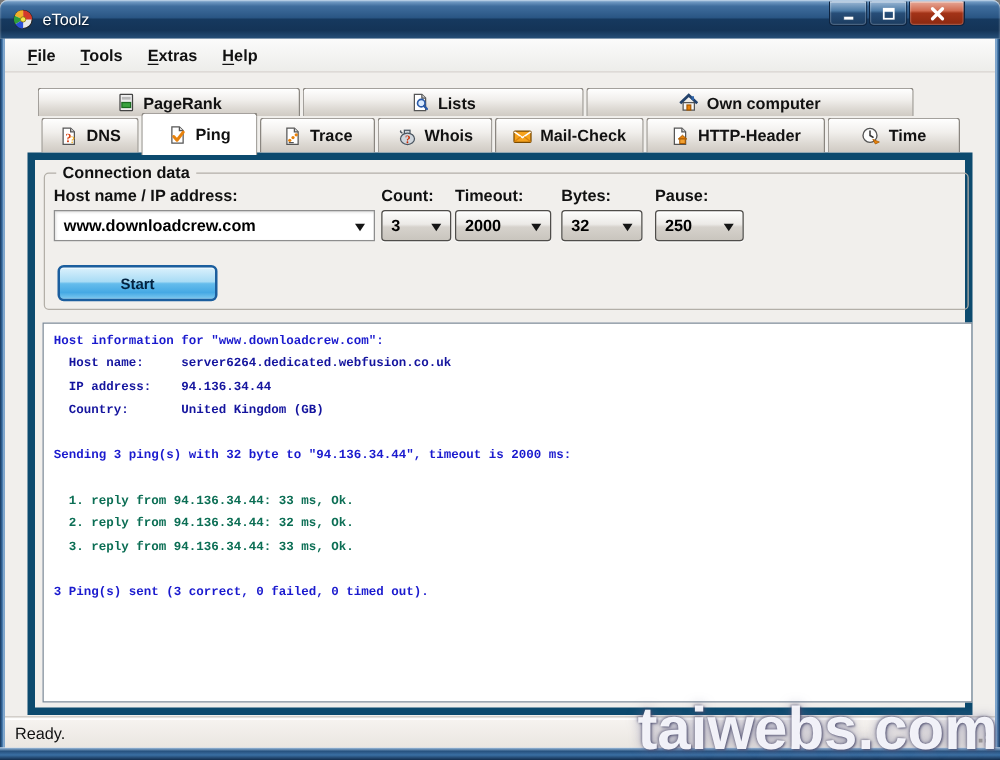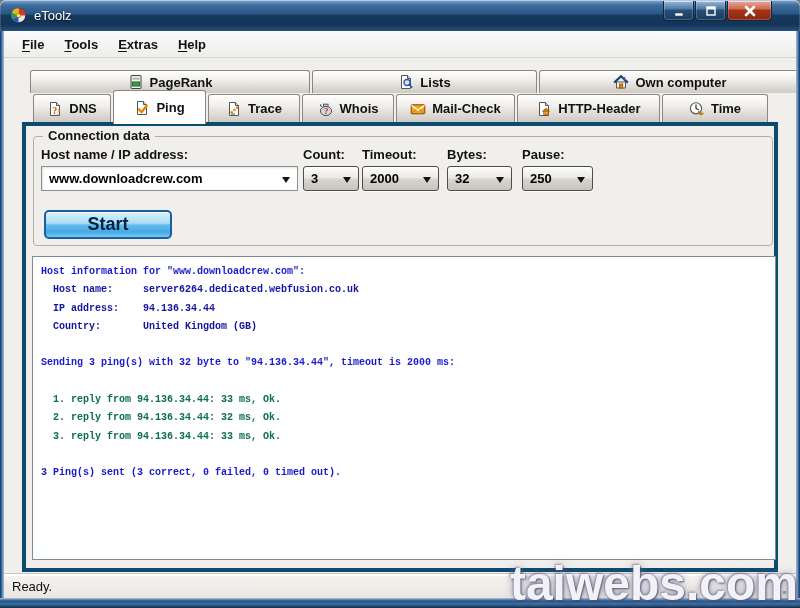--- a/index.html
+++ b/index.html
@@ -41,37 +41,37 @@
   
   .client{position:absolute;left:4px;top:58px;width:792px;height:540px;background:#F1EFEC;}
   
   .tabrow1{position:absolute;top:70px;left:30px;height:23px;display:flex;gap:2px;z-index:1;}
   .tabrow2{position:absolute;top:94px;left:33px;height:28px;display:flex;gap:2px;z-index:3;}
   .tab{box-sizing:border-box;border:1px solid #8a8680;border-bottom:none;border-radius:3px 3px 0 0;
     background:linear-gradient(180deg,#ffffff 0%,#f1efec 40%,#dcd8d2 75%,#cfcac3 100%);
     display:flex;align-items:center;justify-content:center;gap:6px;
     font-size:13px;font-weight:600;color:#111;cursor:pointer;
     box-shadow:inset 0 1px 0 #fff;}
-  .tabrow1 div.tab:nth-of-type(1){width:280px;}
+  .tabrow1 div.tab:nth-of-type(1){width:210px;}
   .tabrow1 div.tab:nth-of-type(2){width:225px;}
   .tabrow1 div.tab:nth-of-type(3){width:262px;}
   .tabrow2 div.tab:nth-of-type(1){width:78px;}
   .tabrow2 div.tab:nth-of-type(2){width:93px;}
   .tabrow2 div.tab:nth-of-type(3){width:92px;text-align:center;}
   .tabrow2 div.tab:nth-of-type(4){width:92px;}
   .tabrow2 div.tab:nth-of-type(5){width:119px;}
   .tabrow2 div.tab:nth-of-type(6){width:143px;}
   .tabrow2 div.tab:nth-of-type(7){width:106px;}
   .tabrow2 .tab.active{background:#fff;margin-top:-4px;height:34px;z-index:4;
     box-shadow:inset 0 1px 0 #fff, 0 0 0 0 transparent;}
   .tab-icon{width:16px;height:16px;display:inline-block;}
   .tab-icon svg{display:block;}
   
   .panel{position:absolute;top:122px;left:22px;width:756px;height:450px;box-sizing:border-box;
-    background:#F1EFEC;border:4px solid #0c4a6e;z-index:2;}
+    background:#F1EFEC;border:6px solid #0c4a6e;z-index:2;}
   
   .groupbox{position:absolute;left:7px;top:10px;width:740px;height:110px;box-sizing:border-box;
     border:1px solid #b3afa8;border-radius:4px;}
   .legend{position:absolute;left:9px;top:-9px;padding:0 5px;background:#F1EFEC;
     font-size:13px;font-weight:600;color:#111;}
   .field-label{font-size:13px;font-weight:600;color:#111;white-space:nowrap;}
   .host-group{position:absolute;left:7px;top:10px;}
   .combo{position:relative;box-sizing:border-box;cursor:pointer;}
   .combo-host{margin-top:4px;width:257px;height:25px;background:#fff;border:1px solid #8e8e8e;
     box-shadow:inset 1px 1px 2px rgba(0,0,0,.12);}
@@ -81,21 +81,21 @@
   .param{position:absolute;top:10px;}
   .params > div.param:nth-of-type(1){left:269px;} .params > div.param:nth-of-type(1) .combo{width:56px;}
   .params > div.param:nth-of-type(2){left:328px;} .params > div.param:nth-of-type(2) .combo{width:77px;}
   .params > div.param:nth-of-type(3){left:413px;} .params > div.param:nth-of-type(3) .combo{width:65px;}
   .params > div.param:nth-of-type(4){left:488px;} .params > div.param:nth-of-type(4) .combo{width:71px;padding-left:12px;}
   .combo-small{margin-top:4px;height:25px;border:1px solid #4f4d4a;border-radius:3px;
     background:linear-gradient(180deg,#fdfdfc 0%,#eceae7 45%,#d6d2cc 55%,#c9c5be 100%);
     box-shadow:0 1px 0 rgba(255,255,255,.8), inset 0 1px 0 #fff;}
   .combo-small .combo-value{position:absolute;left:7px;top:4px;font-size:13px;font-weight:600;color:#000;}
   .start-button{position:absolute;left:10px;top:73px;width:128px;height:29px;box-sizing:border-box;
-    border:2px solid #1b5e9e;border-radius:5px;color:#03223f;font-size:18px;font-weight:700;
+    border:2px solid #1b5e9e;border-radius:5px;color:#03223f;font-size:12px;font-weight:700;
     background:linear-gradient(180deg,#dbf1fc 0%,#a9dcf5 45%,#64bcec 52%,#45a9e4 80%,#7cc8ef 100%);
     box-shadow:inset 0 1px 0 #f0faff;cursor:pointer;font-family:"Liberation Sans",sans-serif;}
   
   .output{position:absolute;left:6px;top:130px;width:744px;height:304px;box-sizing:border-box;
     background:#fff;border:1px solid #7d8a97;padding:6px 8px;overflow:hidden;}
   .oline{font-family:"Liberation Mono",monospace;font-size:10px;font-weight:bold;
     line-height:18.3px;white-space:pre;}
   
   .statusbar{position:absolute;left:4px;top:574px;width:792px;height:24px;box-sizing:border-box;
     background:linear-gradient(#f6f3f0,#eae6e1);border-top:1px solid #fff;

